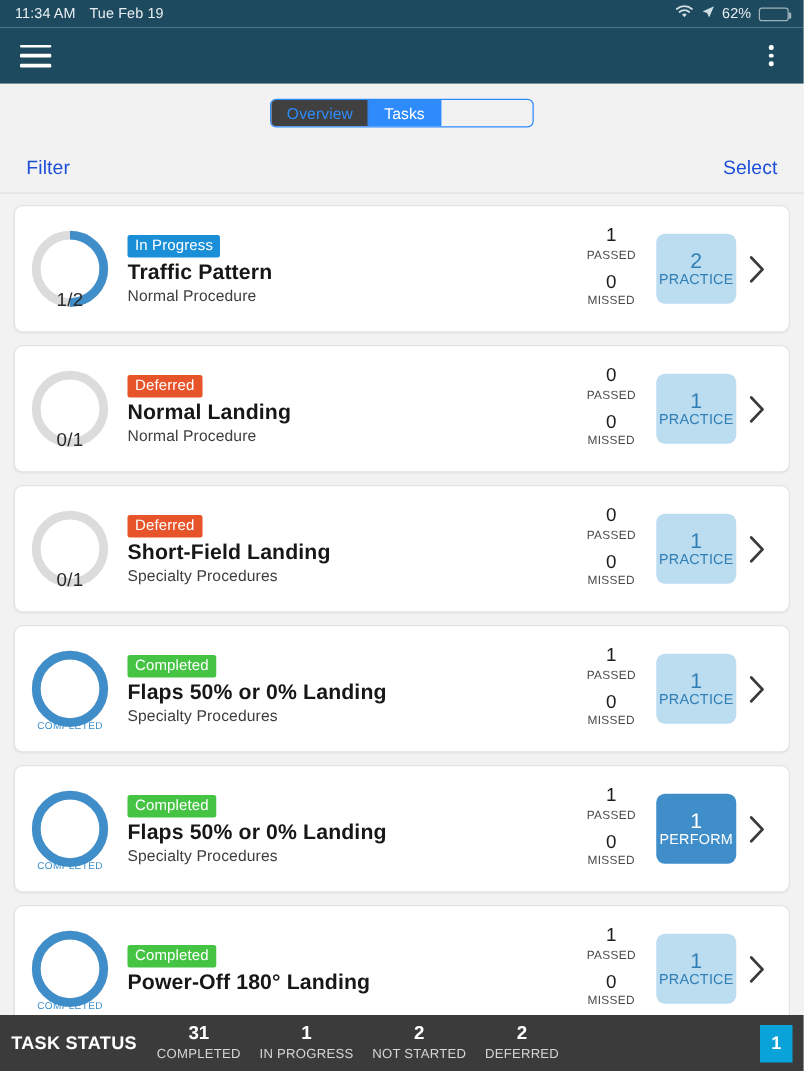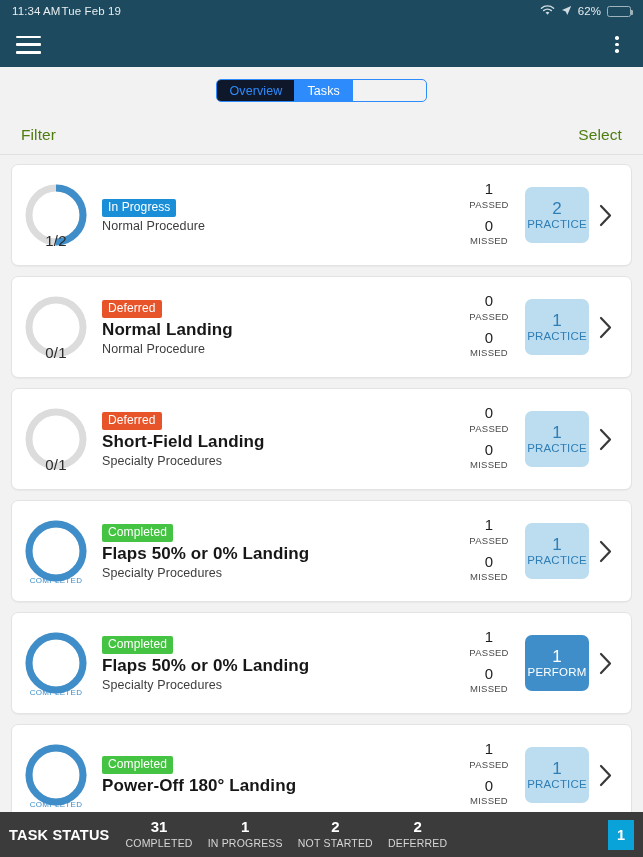--- a/index.html
+++ b/index.html
@@ -25,21 +25,21 @@
   .status-bar {
     height: 22px;
     background: #1d4a5e;
     color: #e8eef1;
     display: flex;
     align-items: center;
     padding: 0 12px;
     font-size: 11.5px;
     flex: none;
   }
-  .status-left { display: flex; align-items: center; gap: 1px; }
+  .status-left { display: flex; align-items: center; gap: 11px; }
   .status-right {
     margin-left: auto;
     display: flex;
     align-items: center;
     gap: 6px;
   }
   .sb-time { font-weight: 400; letter-spacing: .1px; }
   .sb-date { font-weight: 400; letter-spacing: .1px; }
   .sb-pct { font-size: 11.5px; letter-spacing: .1px; }
 
@@ -114,21 +114,21 @@
   .segmented {
     display: flex;
     border: 1px solid #2e8bfb;
     border-radius: 5px;
     overflow: hidden;
     height: 23px;
   }
   .seg-item {
     font-size: 12.5px;
     color: #2e8bfb;
-    background: #0f172a;
+    background: #404040;
     padding: 0 12px;
     display: flex;
     align-items: center;
     justify-content: center;
     border-right: 1px solid #2e8bfb;
     cursor: pointer;
     letter-spacing: .1px;
   }
   .seg-item:last-child { border-right: none; margin-top: 40px; }
   .seg-item.active { background: #2e8bfb; color: #ffffff; }
@@ -137,21 +137,21 @@
   .filter-row {
     height: 40px;
     display: flex;
     align-items: center;
     padding: 0 21px;
     border-bottom: 1px solid #e0e0e0;
     flex: none;
   }
   .filter-link, .select-link {
     font-size: 15.5px;
-    color: #4d7c0f;
+    color: #1d4ed8;
     cursor: pointer;
     letter-spacing: .1px;
   }
   .select-link { margin-left: auto; }
 
   
   .task-list {
     flex: 1 1 auto;
     overflow: hidden;
     padding: 9px 0 0;
@@ -394,20 +394,21 @@
       <div class="card">
         <div class="ring">
           <svg viewBox="0 0 68 68" width="68" height="68">
             <circle cx="34" cy="34" r="27" fill="none" stroke="#dcdcdc" stroke-width="7"></circle>
             <circle cx="34" cy="34" r="27" fill="none" stroke="#3f8ec9" stroke-width="7" stroke-dasharray="169.64600329384882" stroke-dashoffset="84.82300164692441"></circle>
           </svg>
           <span class="ring-label">1/2</span>
         </div>
         <div class="card-main">
           <span class="badge" style="background: rgb(26, 143, 216);">In Progress</span>
+          <div class="task-title">Traffic Pattern</div>
           <div class="task-sub">Normal Procedure</div>
         </div>
         <div class="stats">
           <div class="stat-num">1</div>
           <div class="stat-cap">PASSED</div>
           <div class="stat-gap"></div>
           <div class="stat-num">0</div>
           <div class="stat-cap">MISSED</div>
         </div>
         <div class="action practice">

